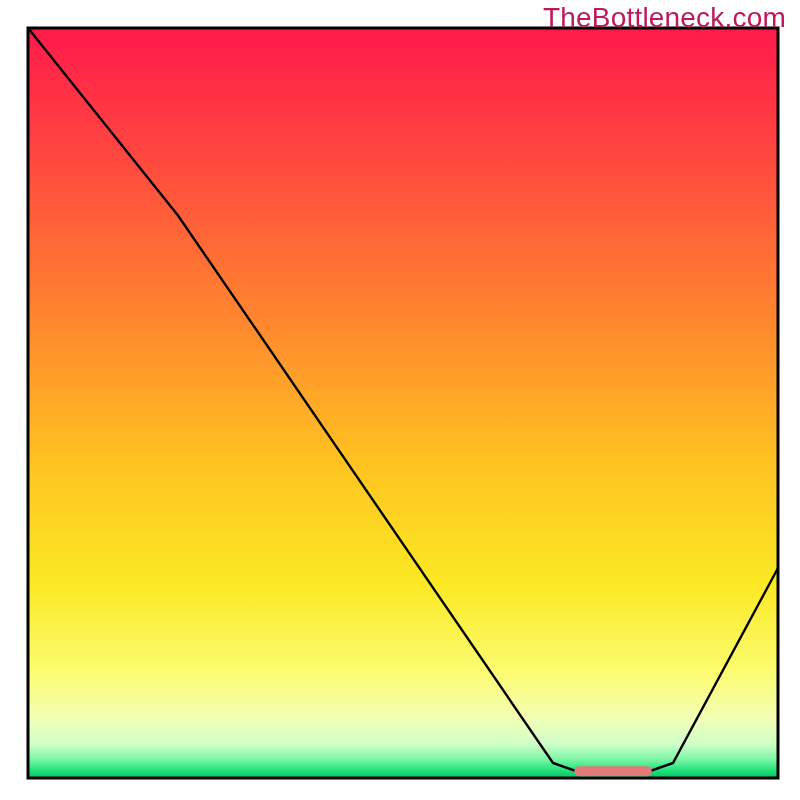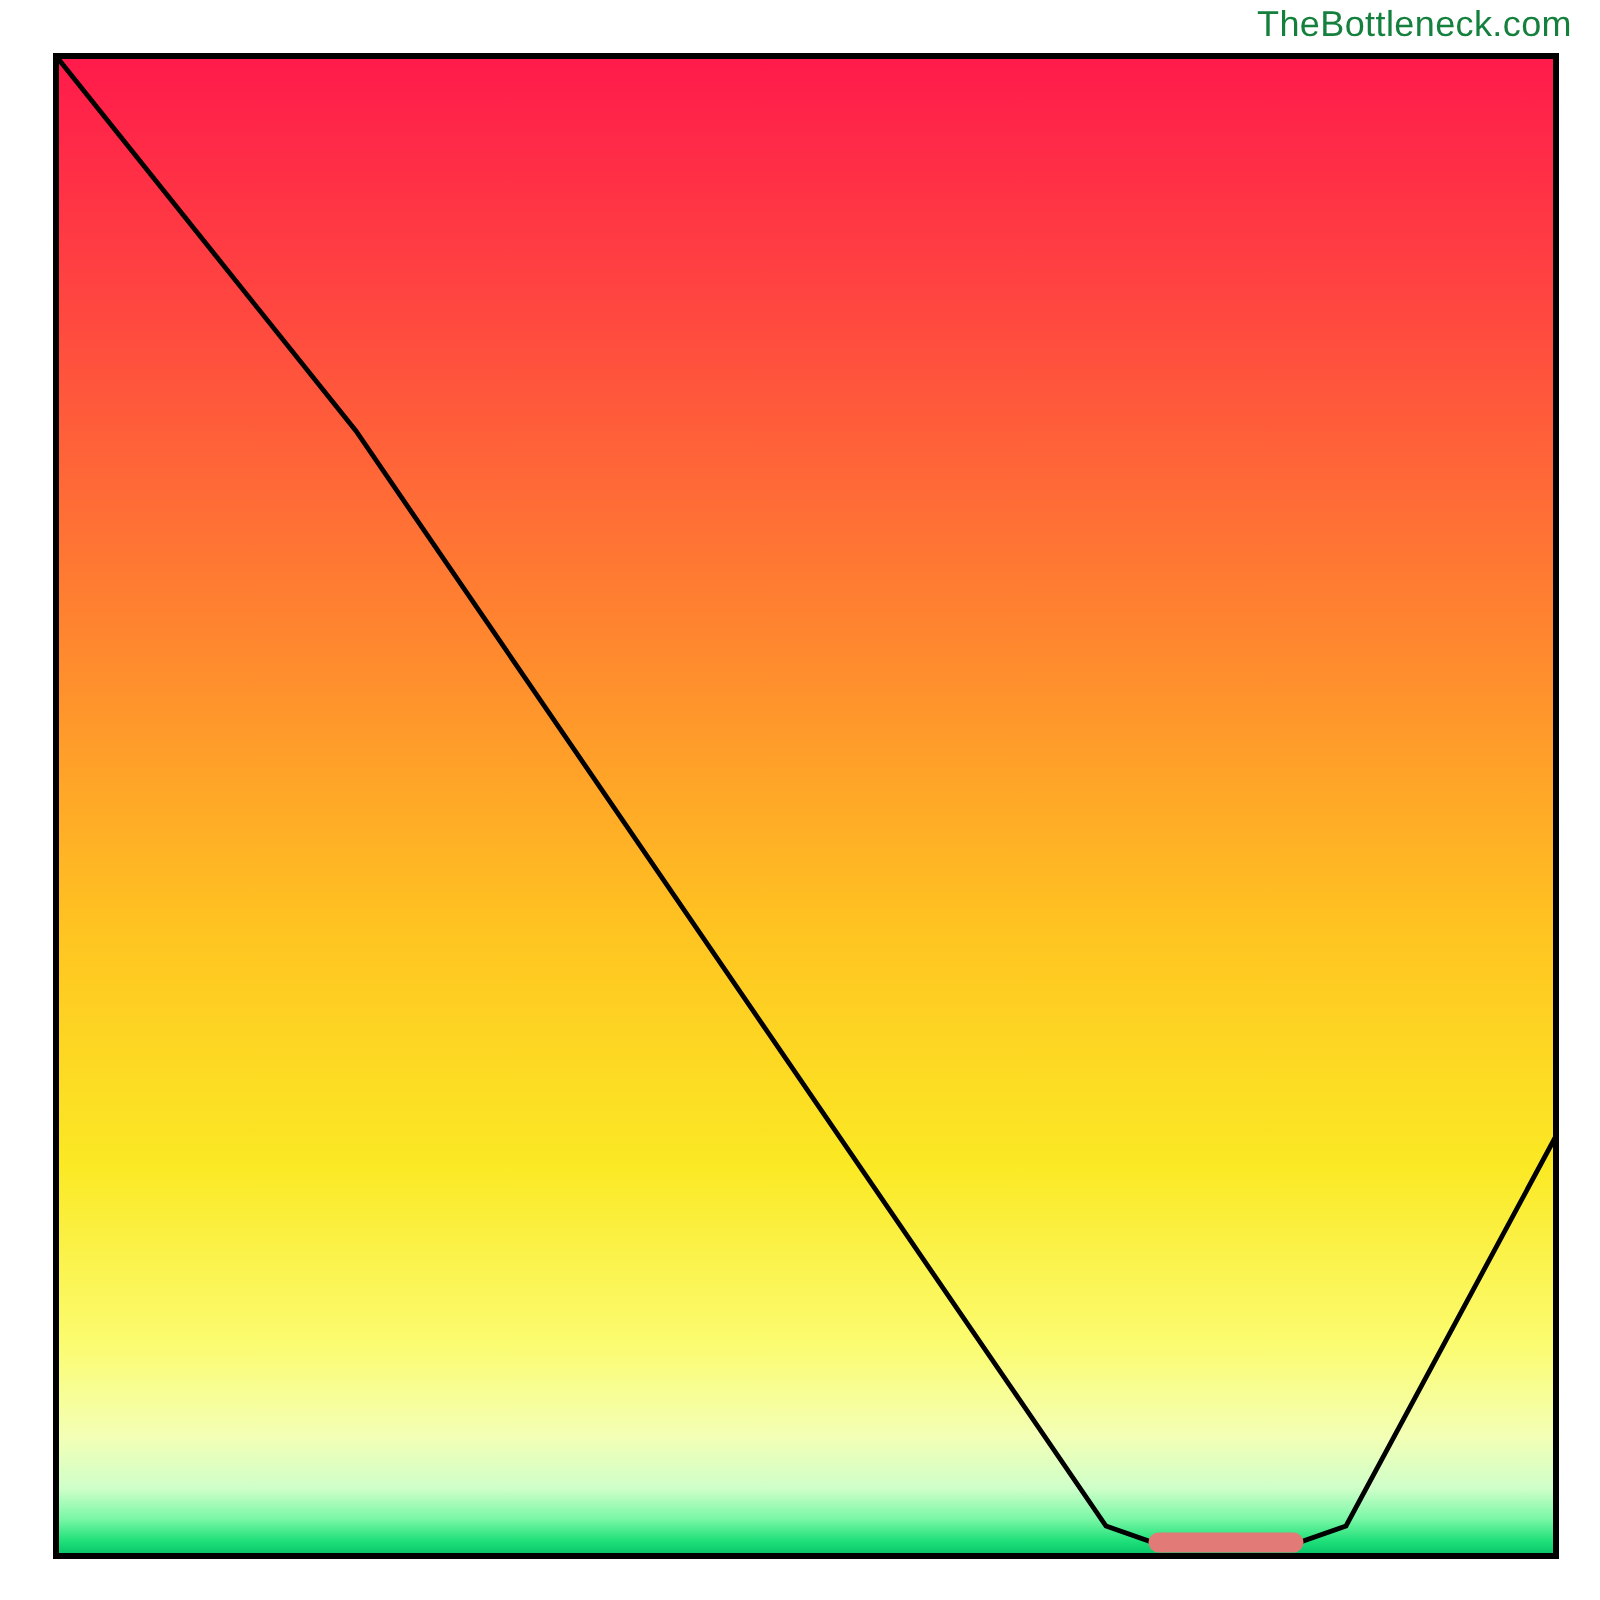--- a/index.html
+++ b/index.html
@@ -12,22 +12,22 @@
   }
   .chart-wrapper {
     position: relative;
     width: 800px;
     height: 800px;
   }
   .watermark {
     position: absolute;
     top: 2px;
     right: 14px;
-    color: #15803d;
-    font-size: 18px;
+    color: #be185d;
+    font-size: 28px;
     font-weight: 500;
     letter-spacing: 0.2px;
     z-index: 5;
   }
   svg {
     display: block;
   }
 </style>
 </head>
 <body>

